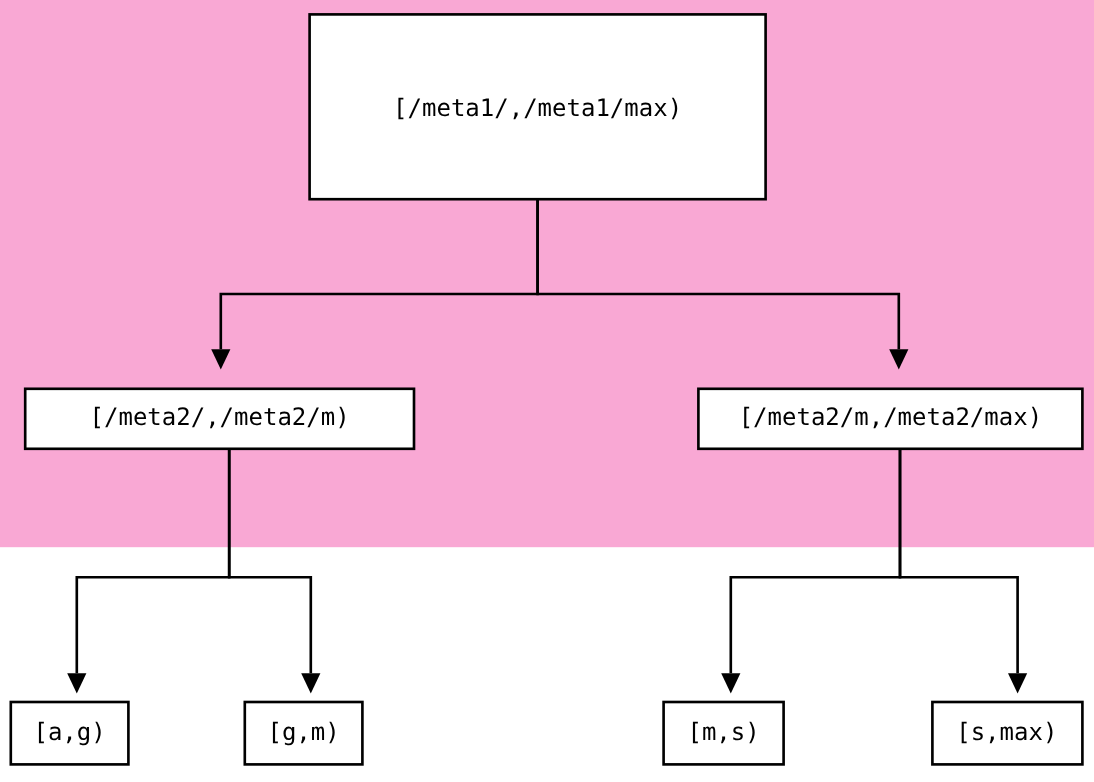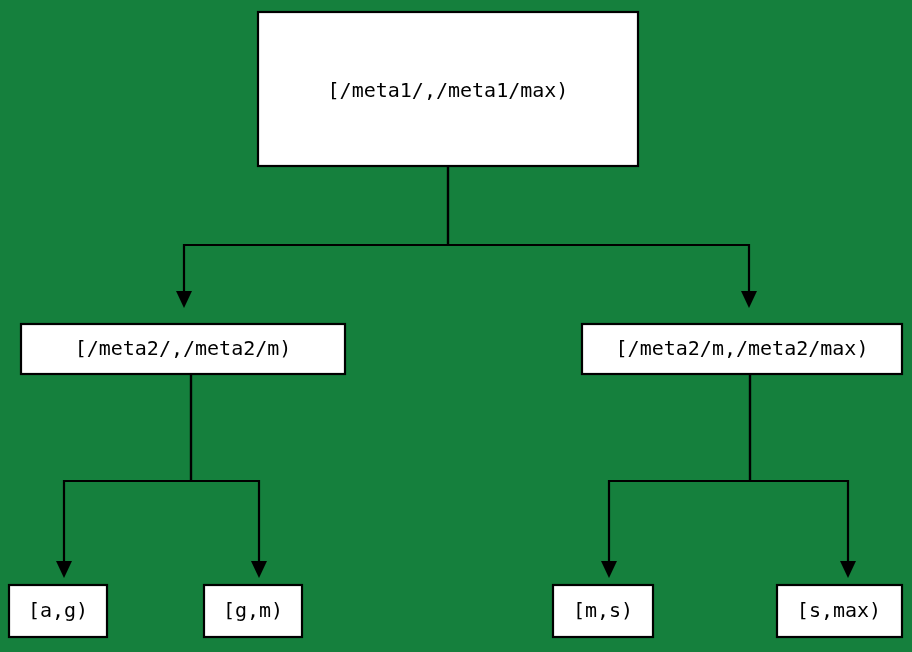--- a/index.html
+++ b/index.html
@@ -9,22 +9,22 @@
   }
   body {
     width: 912px;
     height: 652px;
     overflow: hidden;
     font-family: "DejaVu Sans Mono", monospace;
   }
   #diagram-root {
     position: relative;
     width: 912px;
-    height: 652px;
-    background: #15803d;
+    height: 456px;
+    background: #f9a8d4;
     text-align: center;
   }
   svg#tree-svg {
     position: absolute;
     top: 0;
     left: 0;
     width: 912px;
     height: 652px;
     display: block;
   }

